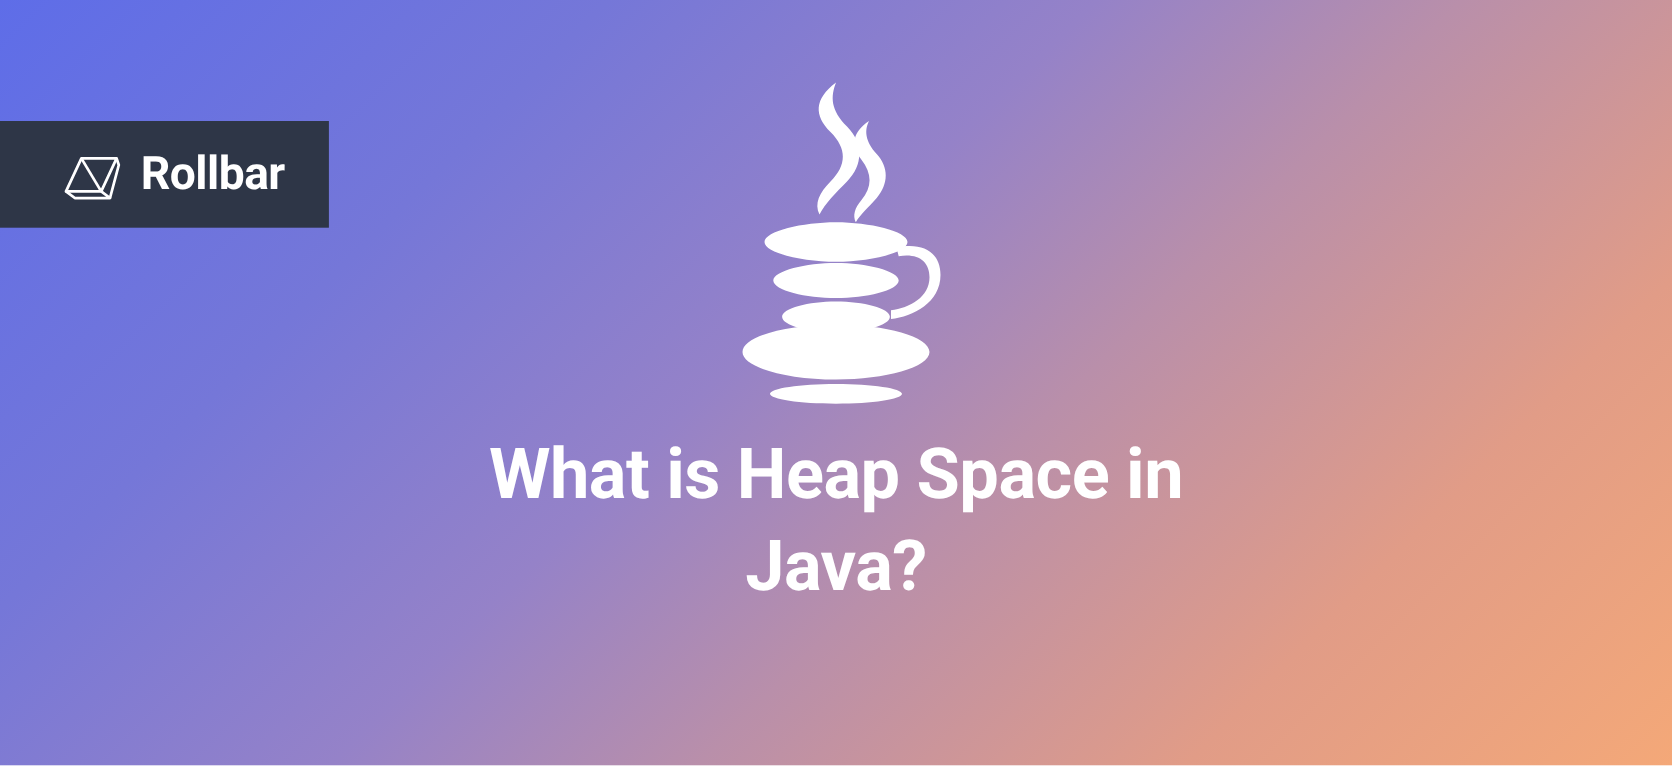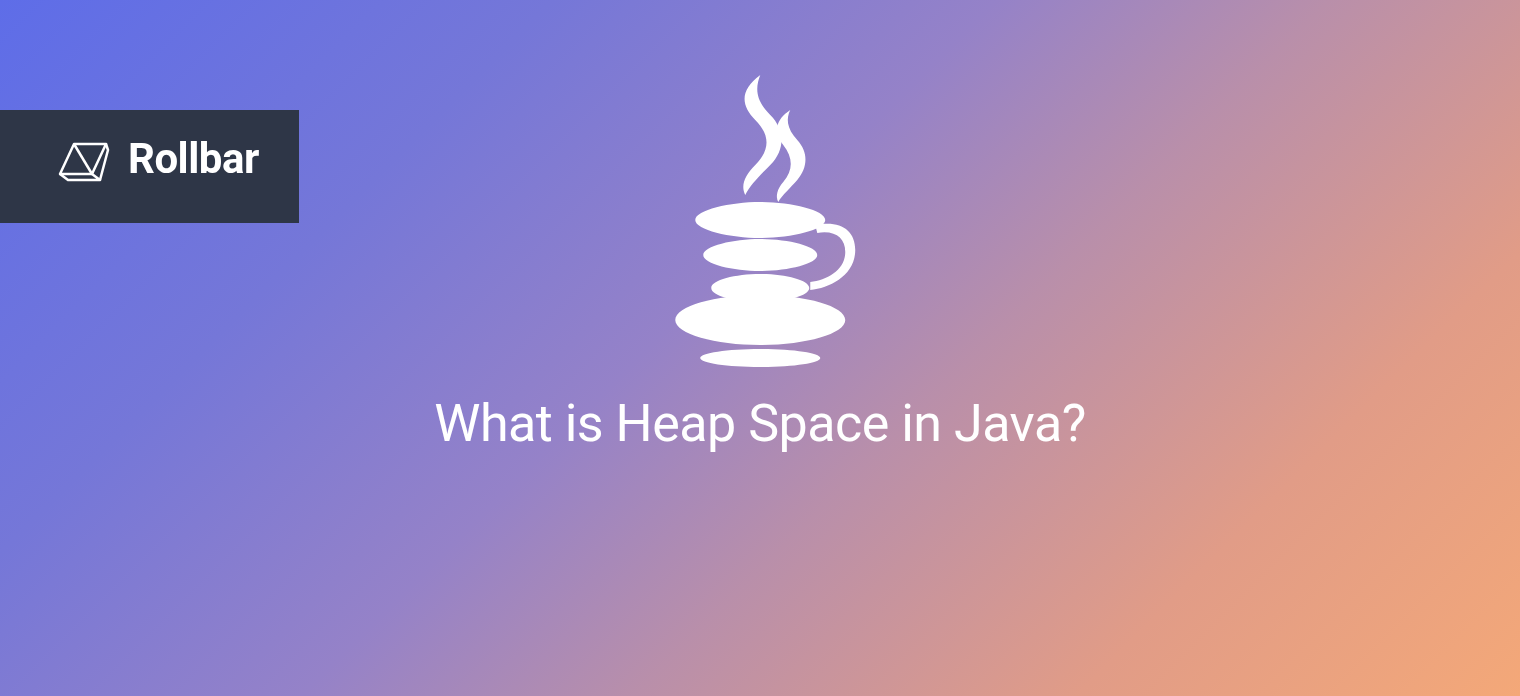--- a/index.html
+++ b/index.html
@@ -26,21 +26,21 @@
         #b98faa 60%, 
         #e19c87 80%, 
         #f4a878 100%);
     }
     
     .brand-badge {
       position: absolute;
       top: 110px;
       left: 0;
       background-color: #2e3647;
-      padding: 24px 40px 40px 56px;
+      padding: 24px 40px 24px 56px;
       display: flex;
       align-items: center;
       gap: 16px;
       justify-content: flex-end;
     }
     
     .brand-logo-icon {
       width: 56px;
       height: 46px;
     }
@@ -63,22 +63,22 @@
       gap: 20px;
     }
     
     .java-icon {
       width: 230px;
       height: 300px;
     }
     
     .title-text {
       color: #ffffff;
-      font-size: 52px;
-      font-weight: 400;
+      font-size: 64px;
+      font-weight: 700;
       text-align: center;
       line-height: 1.3;
       max-width: 700px;
       letter-spacing: -0.5px;
     }
   </style>
 </head>
 <body>
 
 <div class="background-gradient"></div>

